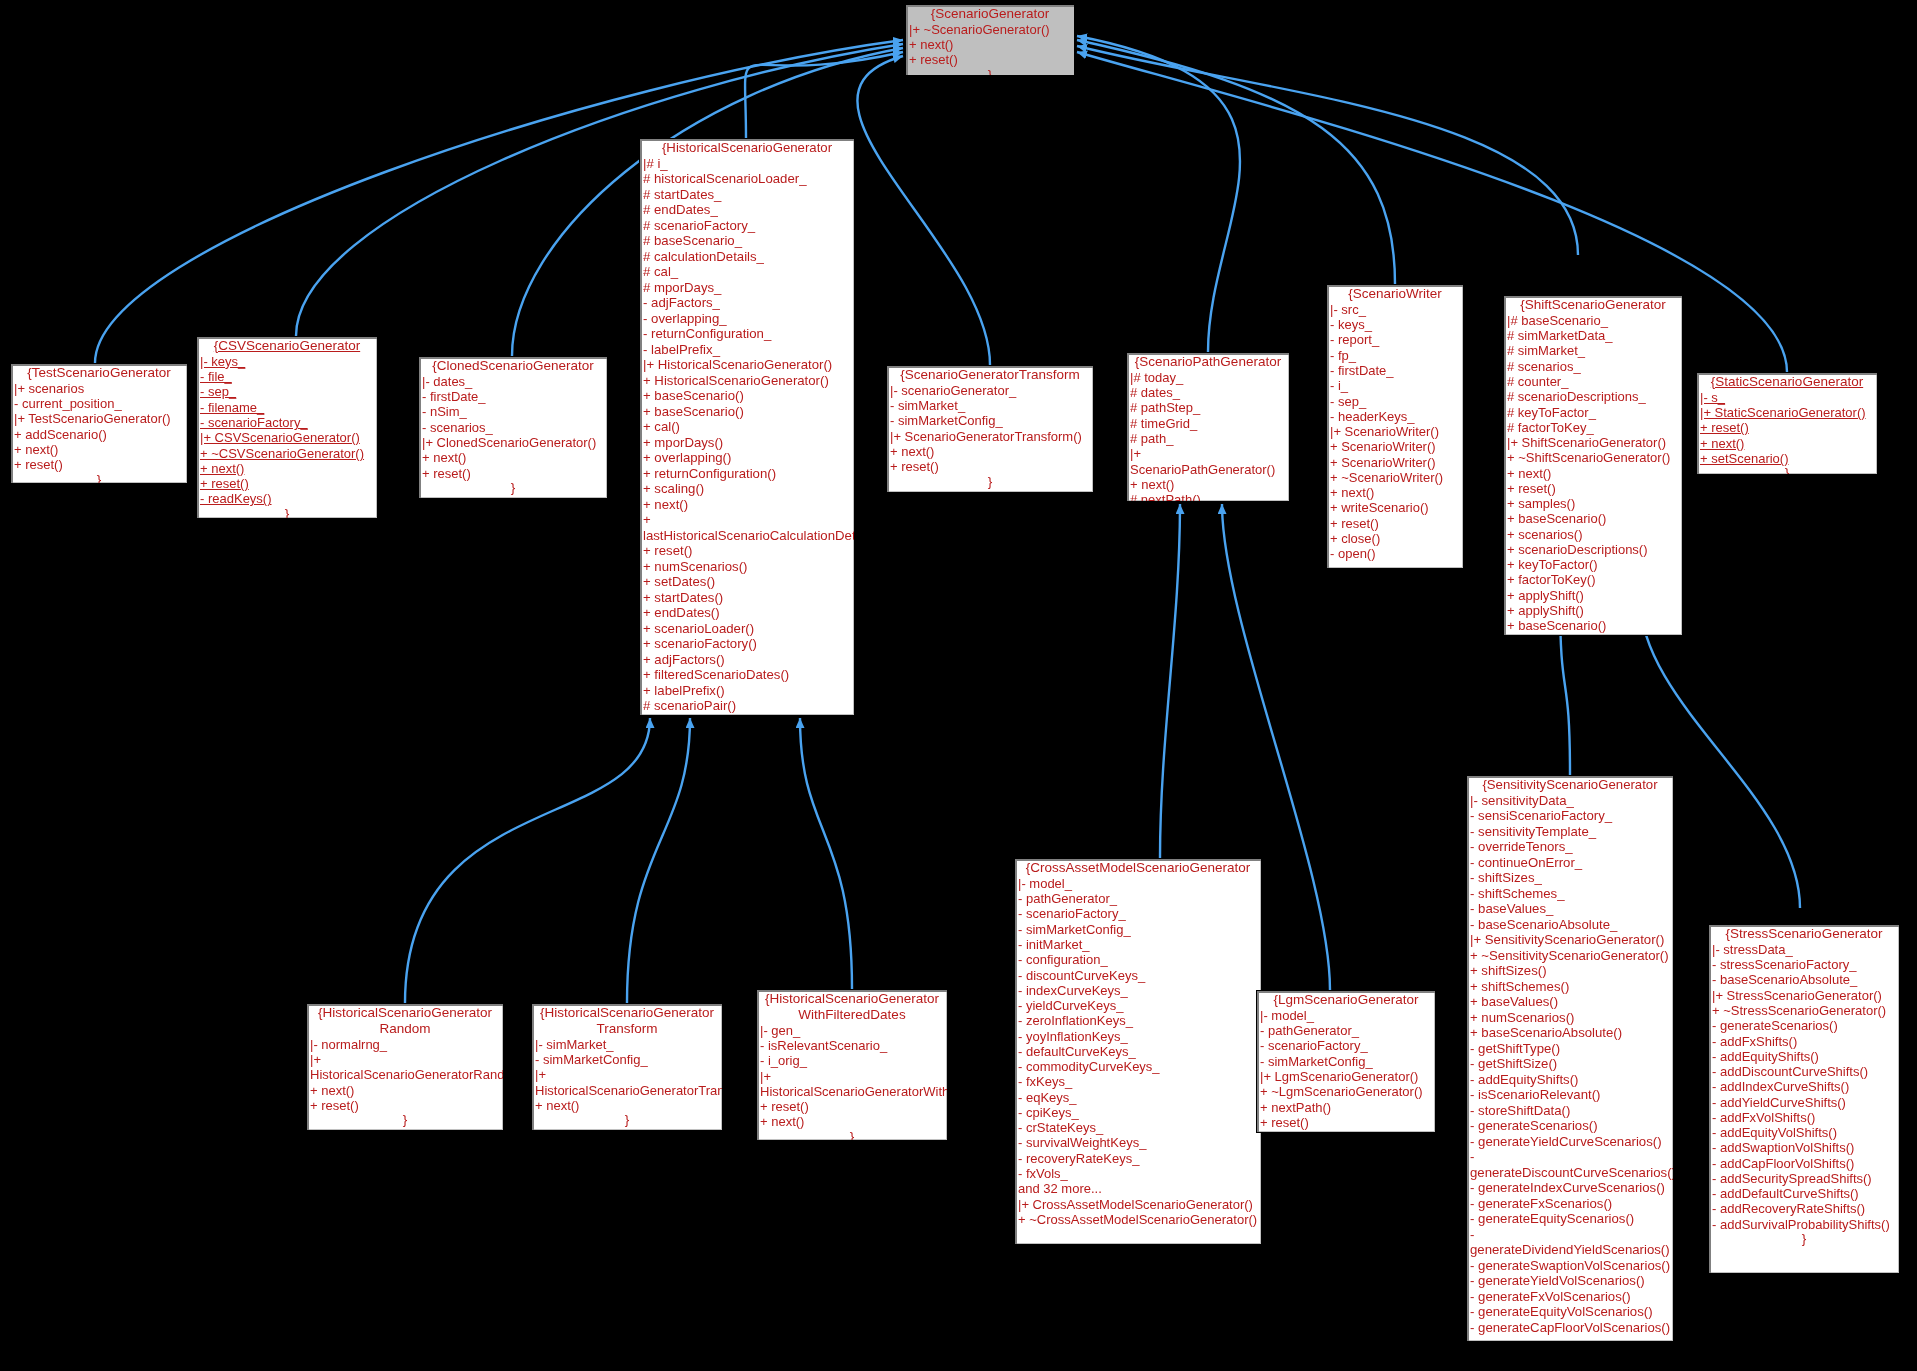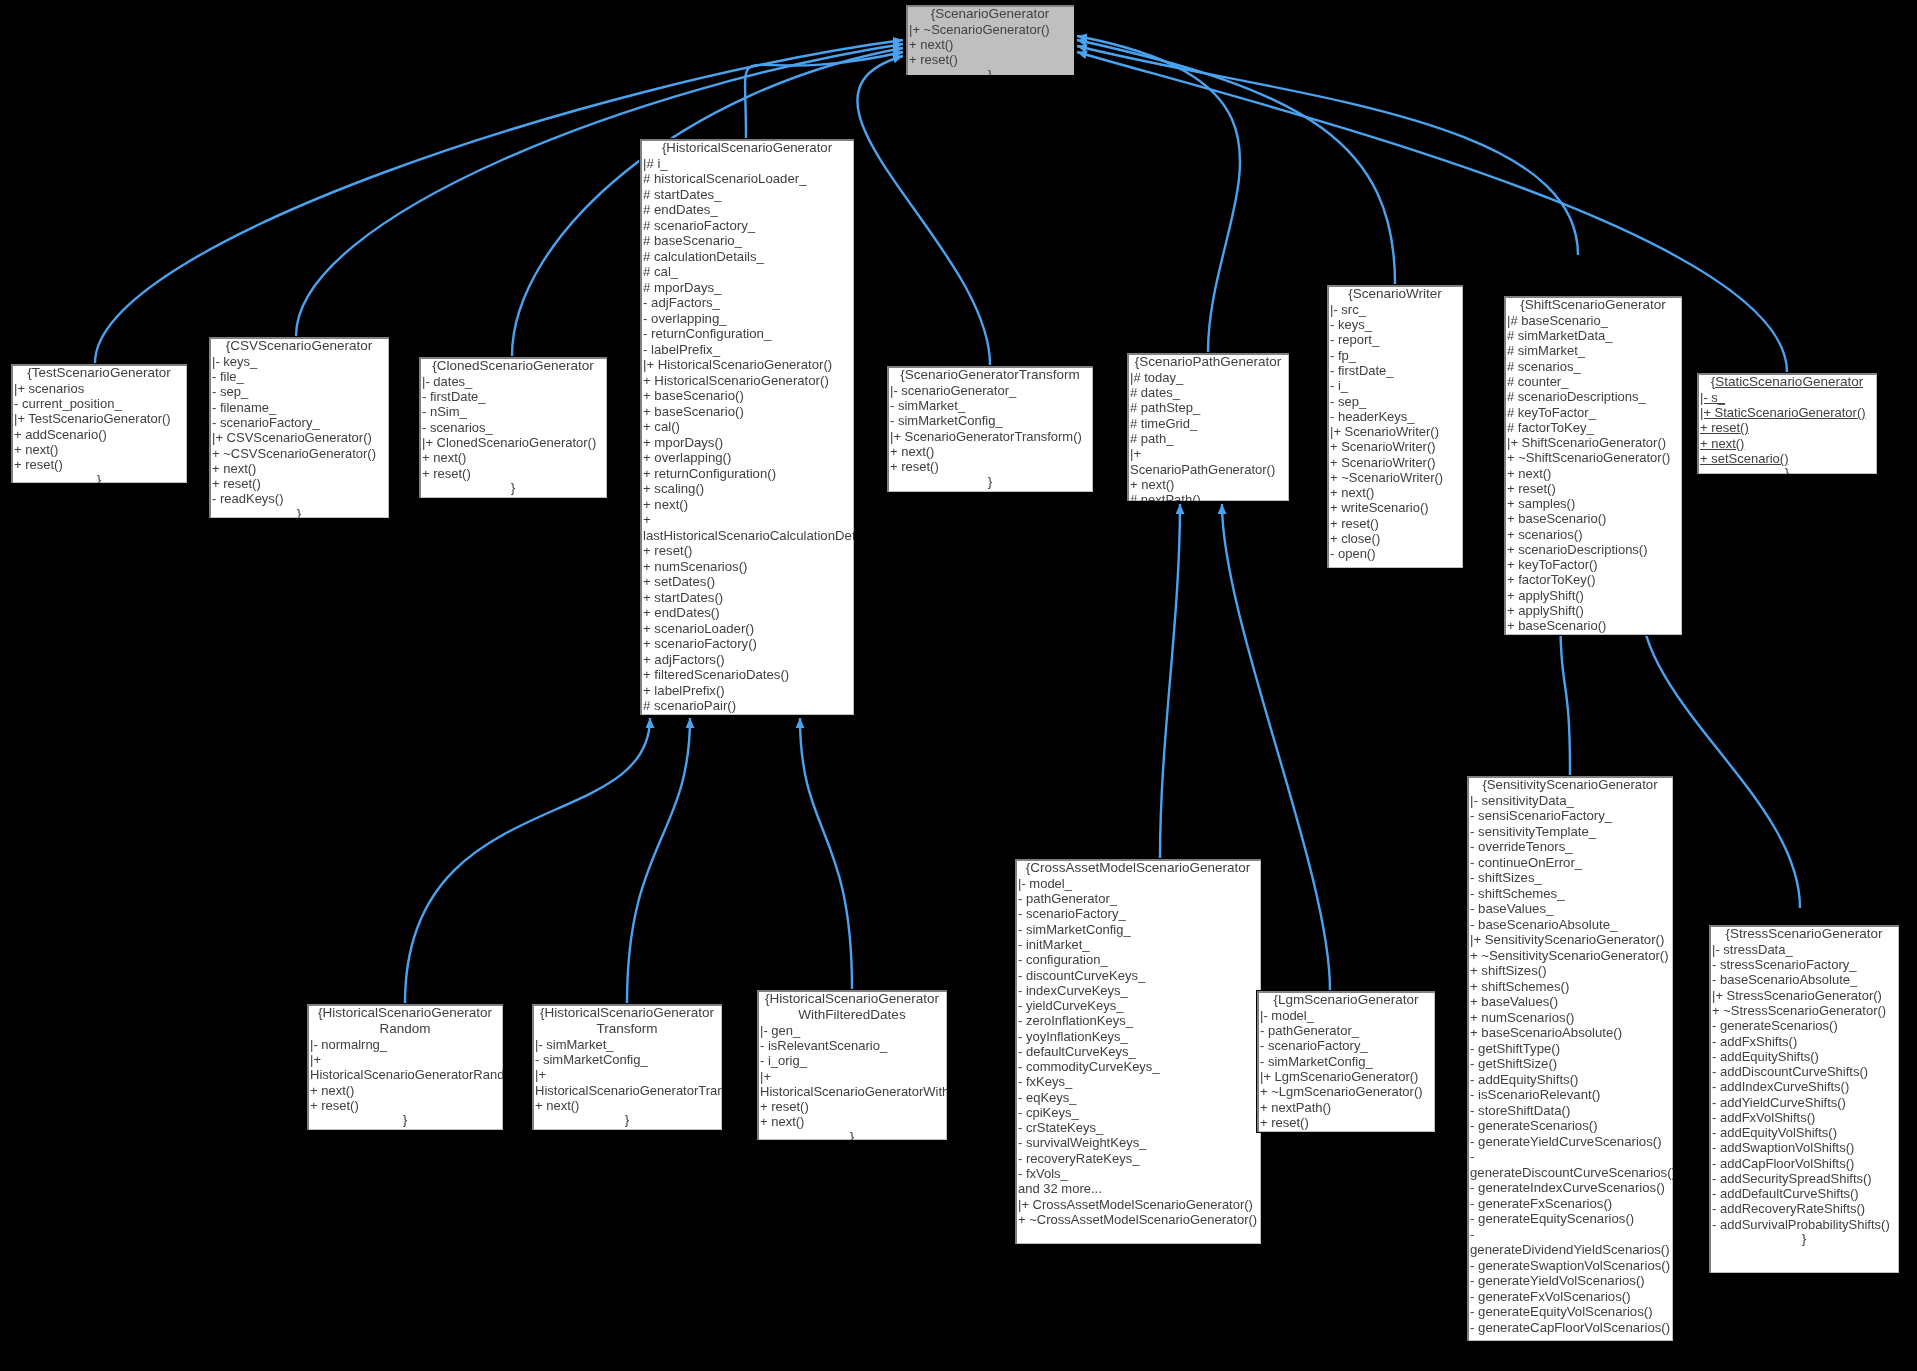--- a/index.html
+++ b/index.html
@@ -22,21 +22,21 @@
     width: 1917px;
     height: 1371px;
     pointer-events: none;
   }
   .node {
     position: absolute;
     background: #ffffff;
     border: 1px solid #000000;
     box-shadow: 2px 2px 0 #808080 inset, -1px -1px 0 #c0c0c0 inset;
     box-sizing: border-box;
-    color: #404040;
+    color: #b91c1c;
     overflow: hidden;
   }
   .node.root {
     background: #bfbfbf;
   }
   .node .title {
     text-align: center;
     white-space: pre-line;
     line-height: 1.18;
     padding: 1px 4px 0 4px;
@@ -104,21 +104,21 @@
         <div class="members">
           <div class="member">|+ scenarios</div>
           <div class="member">- current_position_</div>
           <div class="member">|+ TestScenarioGenerator()</div>
           <div class="member">+ addScenario()</div>
           <div class="member">+ next()</div>
           <div class="member">+ reset()</div>
         </div>
         <div class="brace">}</div>
       </div>
-      <div class="node" style="left: 208px; top: 336px; width: 182px; height: 183px;">
+      <div class="node" style="left: 196px; top: 336px; width: 182px; height: 183px; text-decoration: underline;">
         <div class="title">{CSVScenarioGenerator</div>
         <div class="members">
           <div class="member">|- keys_</div>
           <div class="member">- file_</div>
           <div class="member">- sep_</div>
           <div class="member">- filename_</div>
           <div class="member">- scenarioFactory_</div>
           <div class="member">|+ CSVScenarioGenerator()</div>
           <div class="member">+ ~CSVScenarioGenerator()</div>
           <div class="member">+ next()</div>

